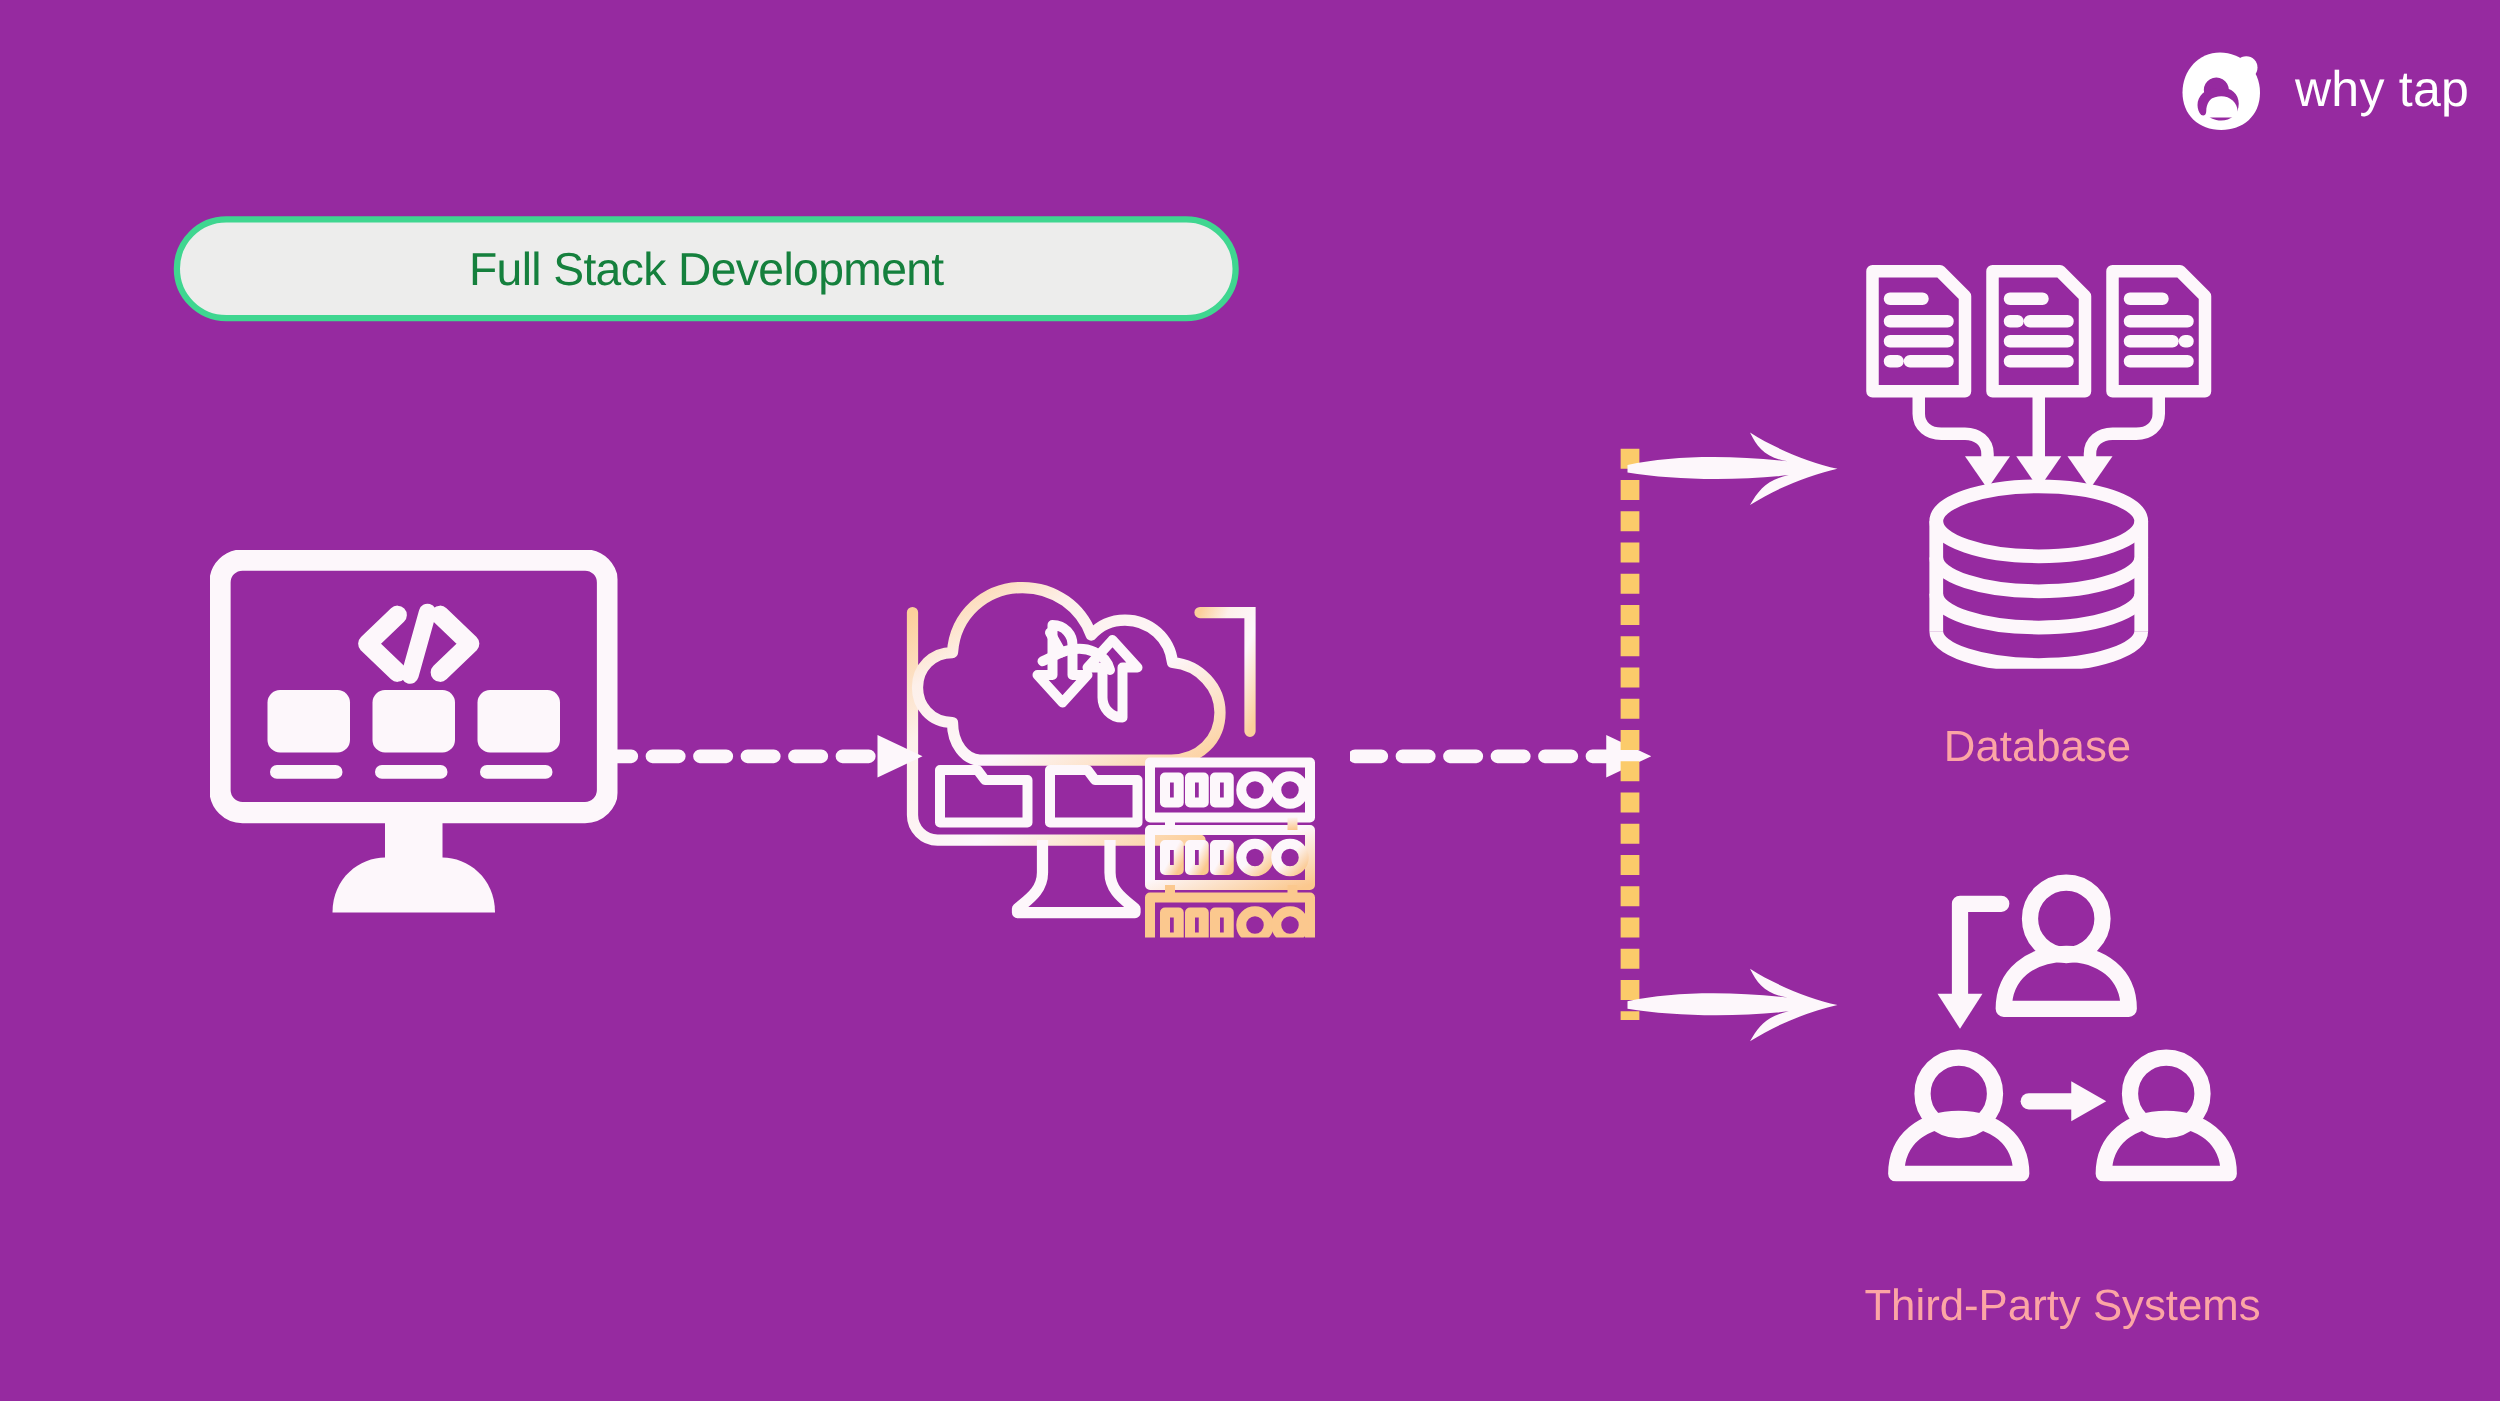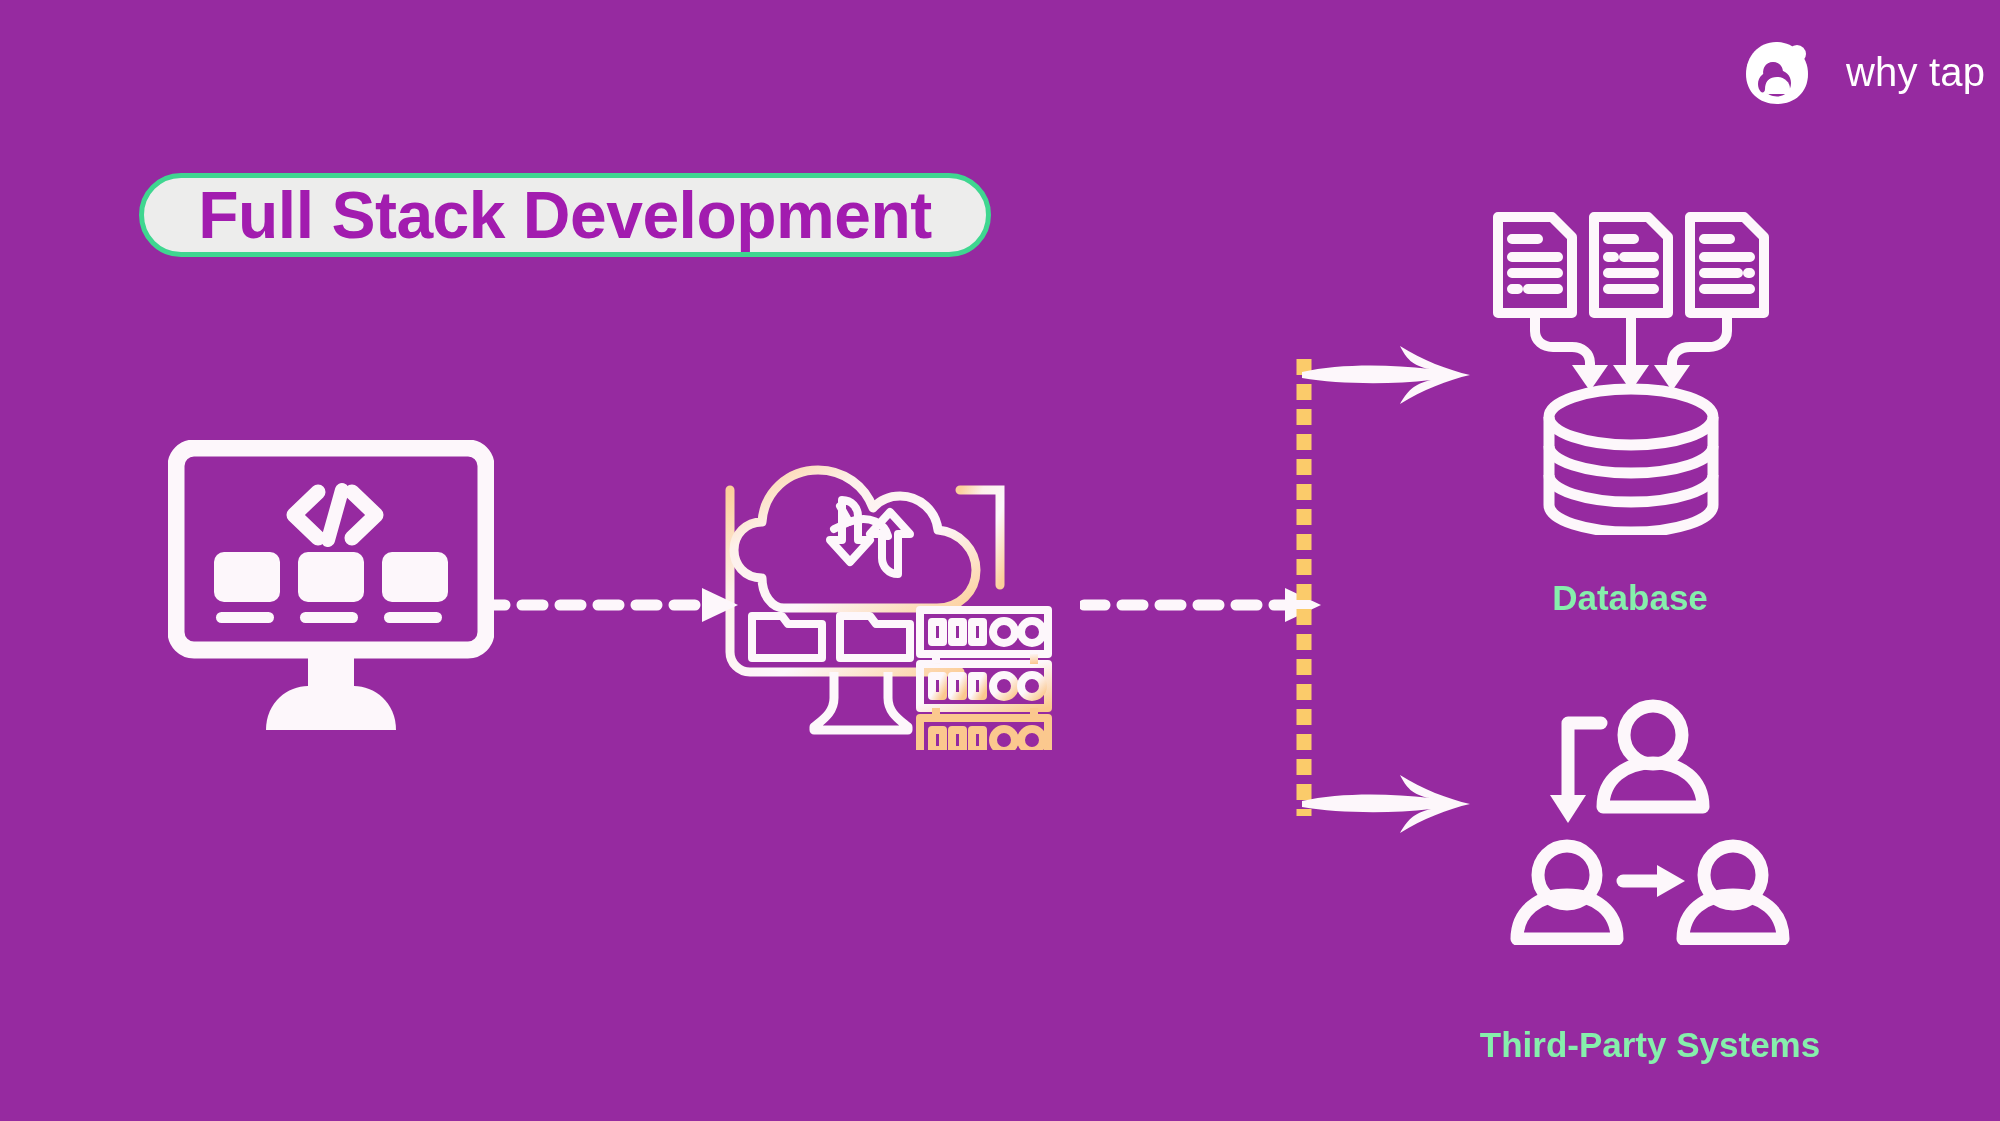--- a/index.html
+++ b/index.html
@@ -18,21 +18,21 @@
     overflow: hidden;
   }
 
   
   #brand-logo {
     position: absolute;
     left: 1738px;
     top: 32px;
     display: flex;
     align-items: center;
-    gap: 28px;
+    gap: 18px;
   }
   #brand-logo .mark {
     width: 80px;
     height: 80px;
     display: block;
   }
   #brand-logo .wordmark {
     color: #FFFFFF;
     font-size: 40px;
     font-weight: 500;
@@ -50,37 +50,37 @@
     height: 84px;
     background: #EDEDEC;
     border: 5px solid #3FD690;
     border-radius: 44px;
     box-sizing: border-box;
     display: flex;
     align-items: center;
     justify-content: center;
   }
   #title-pill .label {
-    color: #a21caf;
-    font-size: 66px;
-    font-weight: 700;
+    color: #15803d;
+    font-size: 37px;
+    font-weight: 400;
     letter-spacing: -0.5px;
     line-height: 1;
     white-space: nowrap;
   }
 
   
   .node {
     position: absolute;
   }
   .node-label {
     position: absolute;
-    color: #86efac;
+    color: #fca5a5;
     font-size: 35px;
-    font-weight: 700;
+    font-weight: 400;
     line-height: 1.32;
     text-align: center;
     white-space: pre-line;
   }
 
   #node-frontend { left: 168px; top: 440px; width: 326px; height: 300px; }
   #label-frontend { left: 120px; top: 782px; width: 420px; }
 
   #node-backend { left: 722px; top: 430px; width: 340px; height: 320px; }
   #label-backend { left: 600px; top: 820px; width: 580px; }

